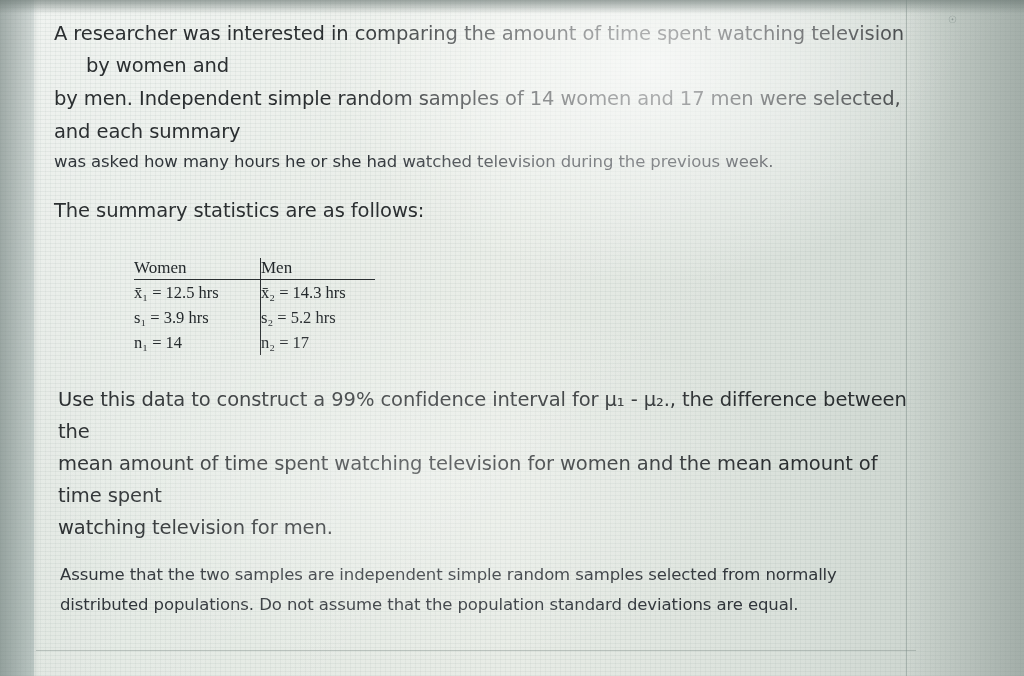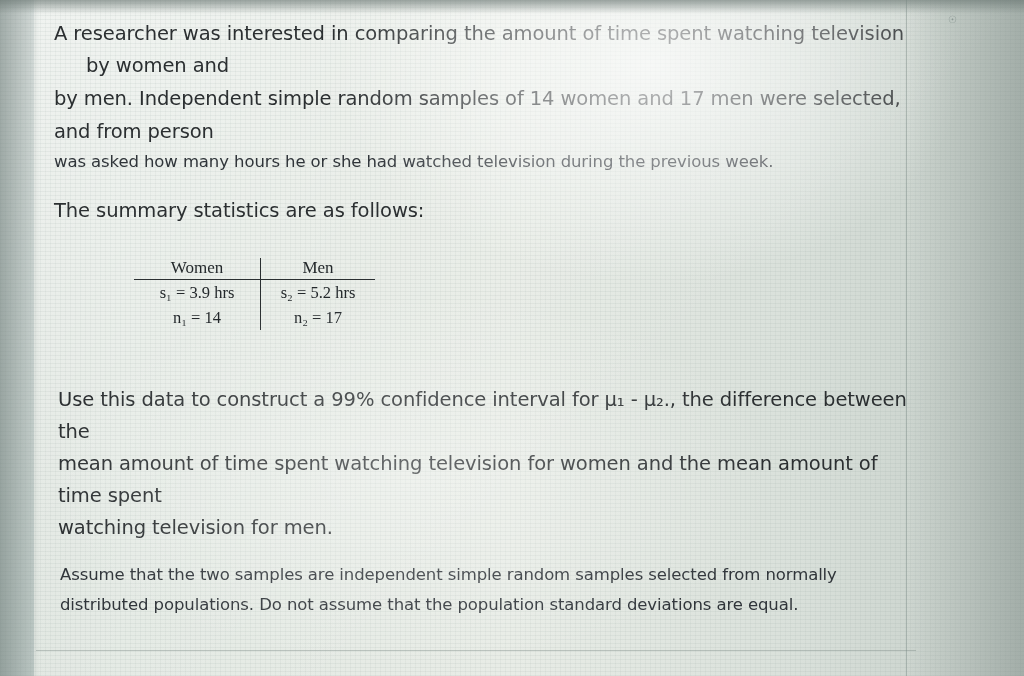--- a/index.html
+++ b/index.html
@@ -126,21 +126,21 @@
     font-family: "Liberation Serif", serif;
     font-size: 17px;
     color: #23282b;
   }
   #stats-table table {
     border-collapse: collapse;
   }
   #stats-table th, #stats-table td {
     padding: 0;
     font-weight: normal;
-    text-align: center;
+    text-align: left;
     white-space: nowrap;
   }
   #stats-table th {
     font-weight: normal;
     padding-bottom: 1px;
   }
   .colw { width: 126px; }
   .colm { width: 114px; }
   .hrule td {
     height: 1px;
@@ -165,40 +165,44 @@
 <body>
 
 <div id="page">
   <div id="texture"></div>
 
   <div id="content">
 
     <div class="line big" style="left:54px; top:22px;">A researcher was interested in comparing the amount of time spent watching television</div>
     <div class="line big" style="left:54px; top:54px;margin-left:32px;">by women and</div>
     <div class="line big" style="left:54px; top:87px;">by men. Independent simple random samples of 14 women and 17 men were selected,</div>
-    <div class="line big" style="left:54px; top:120px;">and from person</div>
+    <div class="line big" style="left:54px; top:120px;">and each summary</div>
 
     <div class="line small" style="left:54px; top:152px;">was asked how many hours he or she had watched television during the previous week.</div>
 
     <div class="line big" style="left:54px; top:199px;">The summary statistics are as follows:</div>
 
     <div id="stats-table">
       <table>
         <tbody>
             <tr>
           <th class="colw">Women</th>
           <th class="colm vsep">Men</th>
         </tr>
         <tr class="hrule">
           <td>
                 <div class="rule-line"></div>
               </td>
           <td class="vsep">
                 <div class="rule-line"></div>
               </td>
+        </tr>
+        <tr class="cellrow">
+          <td>x̄₁ = 12.5 hrs</td>
+          <td class="vsep">x̄₂ = 14.3 hrs</td>
         </tr>
         <tr class="cellrow">
           <td>s₁ = 3.9 hrs</td>
           <td class="vsep">s₂ = 5.2 hrs</td>
         </tr>
         <tr class="cellrow">
           <td>n₁ = 14</td>
           <td class="vsep">n₂ = 17</td>
         </tr>
       </tbody>

